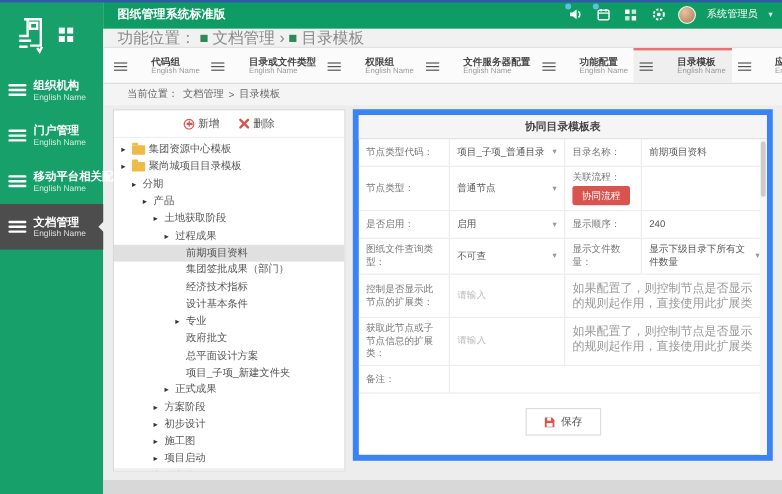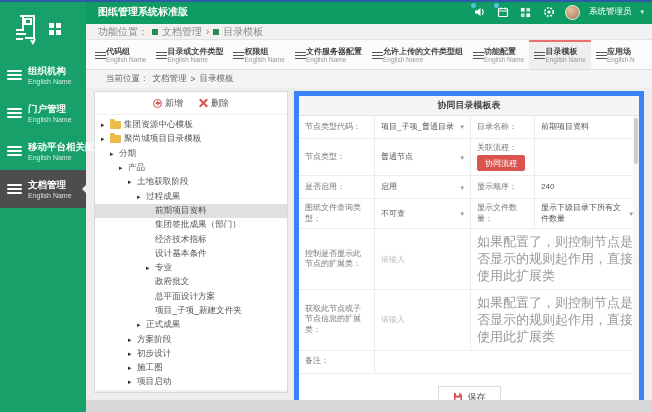--- a/index.html
+++ b/index.html
@@ -24,25 +24,25 @@
   
   .main{flex:1;display:flex;flex-direction:column;min-width:0}
   .header{height:24px;background:#0e9c64;display:flex;align-items:center;color:#fff;padding:0 8px 0 12px;gap:9px;flex-shrink:0}
   .header-title{font-size:10px;font-weight:bold;flex:1;white-space:nowrap}
   .hicon{position:relative;width:14px;height:14px;display:flex;align-items:center;justify-content:center;cursor:pointer}
   .badge{position:absolute;top:-2px;left:-2px;width:5px;height:5px;border-radius:50%;background:#5bc0de}
   .avatar{width:15px;height:15px;border-radius:50%;background:radial-gradient(circle at 35% 30%,#e8c49a,#a8795a);border:1px solid #e9f5ef;cursor:pointer}
   .uname{font-size:8.5px;white-space:nowrap;cursor:pointer}
   .ucaret{font-size:7px;opacity:.9}
 
-  .crumb1{height:16px;background:#f1f1f1;border-bottom:1px solid #e2e2e2;display:flex;align-items:center;gap:4px;padding:0 12px;font-size:10px;color:#888;flex-shrink:0}
+  .crumb1{height:16px;background:#f1f1f1;border-bottom:1px solid #e2e2e2;display:flex;align-items:center;gap:4px;padding:0 12px;font-size:13px;color:#888;flex-shrink:0}
   .sq{width:6px;height:6px;background:#2d8a57;display:inline-block}
 
   .tabs{height:30px;background:#fbfbfb;border-bottom:1px solid #dcdcdc;display:flex;align-items:stretch;padding-left:4px;flex-shrink:0}
-  .tab{display:flex;align-items:center;gap:0;padding:0 5px;cursor:pointer;border-top:2px solid transparent;white-space:nowrap}
+  .tab{display:flex;align-items:center;gap:20px;padding:0 5px;cursor:pointer;border-top:2px solid transparent;white-space:nowrap}
   .tab.active{background:#efefef;border-top-color:#e8736e}
   .tab .tham{width:11px;flex-shrink:0}
   .tab .tham i{display:block;height:1.5px;background:#555;margin:1.5px 0}
   .tab-label{font-size:8px;color:#444;font-weight:bold;line-height:1.15}
   .tab-sub{font-size:6.5px;color:#999;line-height:1.15}
 
   .crumb2{height:18px;display:flex;align-items:center;gap:4px;padding:0 20px;font-size:8.5px;color:#666;background:#f4f4f4;flex-shrink:0}
 
   .content{flex:1;display:flex;gap:6px;padding:3px 8px;align-items:flex-start;background:#ededed;overflow:hidden}
   .bottom-strip{height:12px;background:#d8d8d8;flex-shrink:0}
@@ -71,21 +71,21 @@
   .form-panel{flex:1;background:#fff;border:5px solid #3b82f6;position:relative}
   .form-title{height:20px;background:#f5f5f5;border-bottom:1px solid #e3e3e3;display:flex;align-items:center;justify-content:center;font-size:9px;font-weight:bold;color:#444}
   .frow{display:grid;grid-template-columns:76px 96px 64px 1fr;border-bottom:1px solid #ececec}
   .fcell{padding:4px 6px;font-size:8px;color:#777;border-right:1px solid #ececec;display:flex;align-items:center;min-height:22px;line-height:1.3}
   .fcell.last{border-right:none}
   .fval{color:#555}
   .selfield{display:flex;justify-content:space-between;align-items:center;width:100%;color:#555}
   .dcaret{color:#999;font-size:7px;margin-left:4px}
   .ph-input{border:none;outline:none;width:100%;font-size:8px;color:#555;background:transparent;font-family:Liberation Mono, monospace}
   .ph-input::placeholder{color:#bbb}
-  .help{font-size:13px;color:#999;align-items:flex-start;padding-top:5px}
+  .help{font-size:10px;color:#999;align-items:flex-start;padding-top:5px}
   .flow-cell{flex-direction:column;align-items:flex-start;justify-content:center;gap:2px}
   .red-btn{background:#d9534f;color:#fff;font-size:8px;padding:2.5px 8px;border-radius:2px;cursor:pointer;border:none;font-family:Liberation Sans, sans-serif}
   .save-row{display:flex;justify-content:center;padding:12px 0 16px}
   .save-btn{display:flex;align-items:center;gap:5px;background:#fff;border:1px solid #ddd;padding:4px 14px;font-size:9px;color:#555;cursor:pointer;font-family:"Liberation Sans",sans-serif}
   .vscroll{position:absolute;right:0;top:20px;bottom:0;width:6px;background:#f6f6f6}
   .vscroll .thumb{position:absolute;top:2px;left:1px;width:4px;height:46px;background:#ccc;border-radius:2px}
 </style>
 </head>
 <body>
 
@@ -248,31 +248,20 @@
             <div class="tab-sub">English Name</div>
           </span>
       </div>
       <div class="tab">
         <span class="tham">
             <i></i>
             <i></i>
             <i></i>
           </span>
         <span>
-            <div class="tab-label">允许上传的文件类型组</div>
-            <div class="tab-sub">English Name</div>
-          </span>
-      </div>
-      <div class="tab">
-        <span class="tham">
-            <i></i>
-            <i></i>
-            <i></i>
-          </span>
-        <span>
             <div class="tab-label">功能配置</div>
             <div class="tab-sub">English Name</div>
           </span>
       </div>
       <div class="tab active">
         <span class="tham">
             <i></i>
             <i></i>
             <i></i>
           </span>

